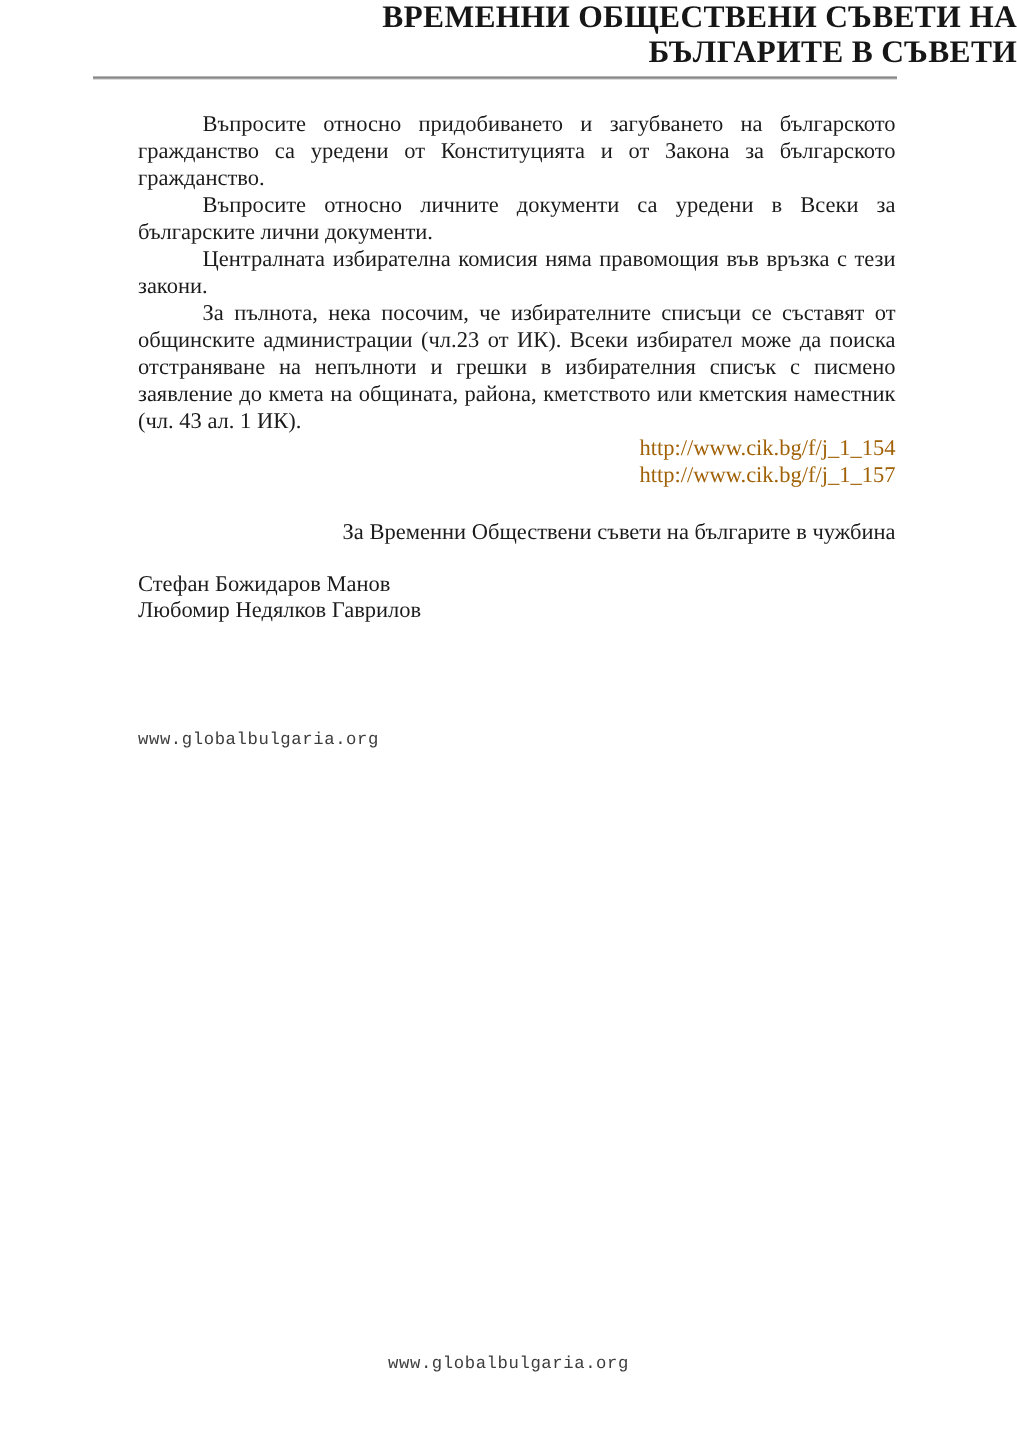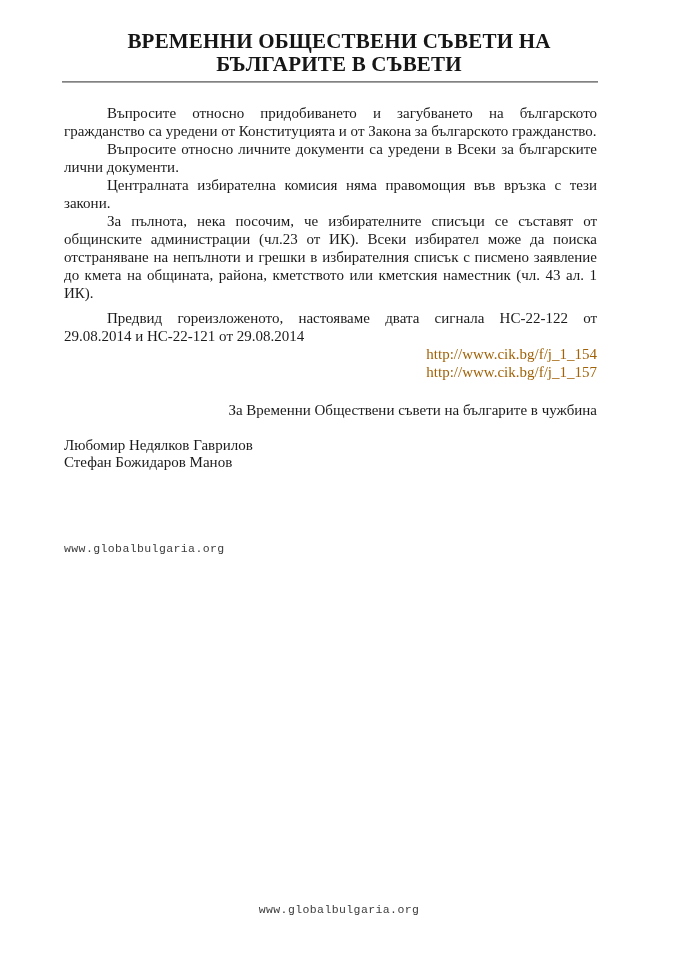--- a/index.html
+++ b/index.html
@@ -12,37 +12,36 @@
     position: relative;
     width: 678px;
     height: 960px;
     background: #ffffff;
     overflow: hidden;
     font-family: "Liberation Serif", serif;
     color: #1b1b1b;
     -webkit-font-smoothing: antialiased;
   }
   .doc-header {
-    padding-top: 30px;
-    text-align: center;
+    text-align: right;
   }
   .title-line {
     font-weight: 700;
     font-size: 21px;
     line-height: 23px;
     letter-spacing: 0.2px;
     color: #161616;
   }
   .rule {
     margin: 5px 80px 0 62px;
     height: 2px;
     background: linear-gradient(#6f6f6f, #b9b9b9);
   }
   .doc-body {
-    margin: 21px 81px 0 64px;
+    margin: 21px 81px 0 92px;
     font-size: 15px;
     line-height: 18px;
     text-align: justify;
   }
   .doc-body p {
     margin: 0;
     padding: 0;
   }
   .indent { text-indent: 43px; }
   .gap-before { margin-top: 7px !important; }
@@ -106,33 +105,32 @@
   <main class="doc-body">
 
     <p class="indent">Въпросите относно придобиването и загубването на българското гражданство са уредени от Конституцията и от Закона за българското гражданство.</p>
 
     <p class="indent">Въпросите относно личните документи са уредени в Всеки за българските лични документи.</p>
 
     <p class="indent">Централната избирателна комисия няма правомощия във връзка с тези закони.</p>
 
     <p class="indent">За пълнота, нека посочим, че избирателните списъци се съставят от общинските администрации (чл.23 от ИК). Всеки избирател може да поиска отстраняване на непълноти и грешки в избирателния списък с писмено заявление до кмета на общината, района, кметството или кметския наместник (чл. 43 ал. 1 ИК).</p>
 
-    <p class="indent gap-before">Предвид гореизложеното, настояваме двата сигнала НС-22-122 от 29.08.2014 и НС-22-121 от 29.08.2014</p>
 
     <div>
       <a class="link-line">http://www.cik.bg/f/j_1_154</a>
       <a class="link-line">http://www.cik.bg/f/j_1_157</a>
     </div>
 
 
     <p class="sig-intro">За Временни Обществени съвети на българите в чужбина</p>
 
     <div class="signatories">
+      <div>Стефан Божидаров Манов</div>
       <div>Любомир Недялков Гаврилов</div>
-      <div>Стефан Божидаров Манов</div>
     </div>
 
     <div class="contact">
       <div><a>www.globalbulgaria.org</a></div>
     </div>
 
   </main>
 
   <footer class="doc-footer">
     <span>www.globalbulgaria.org</span>

